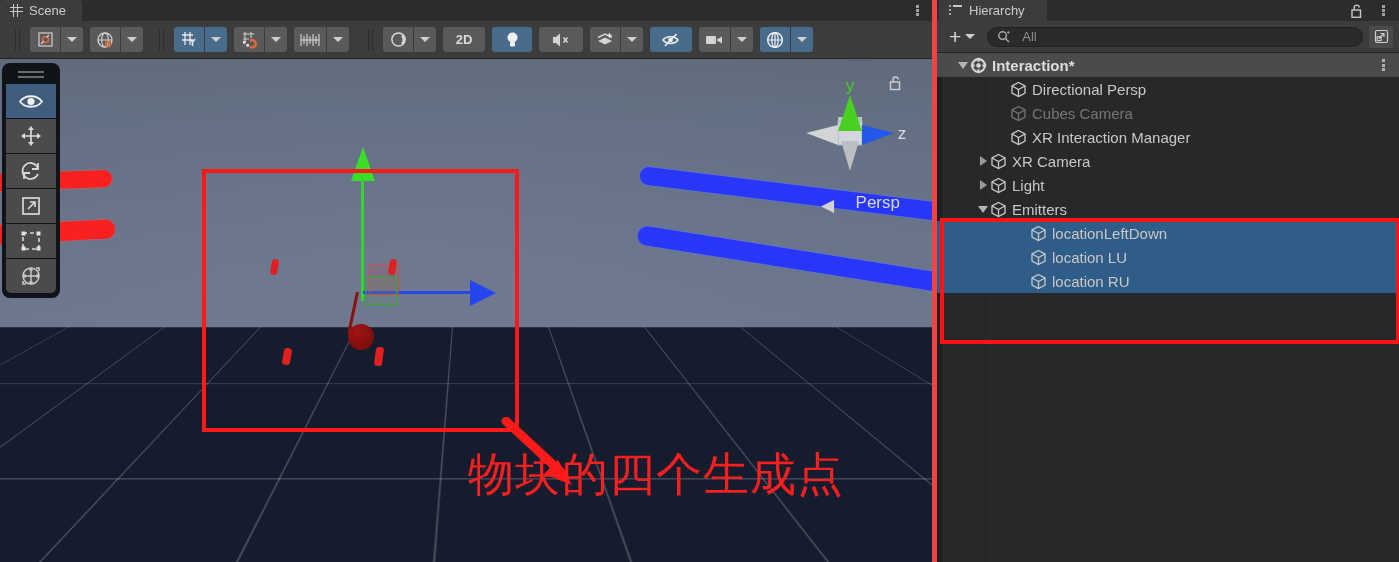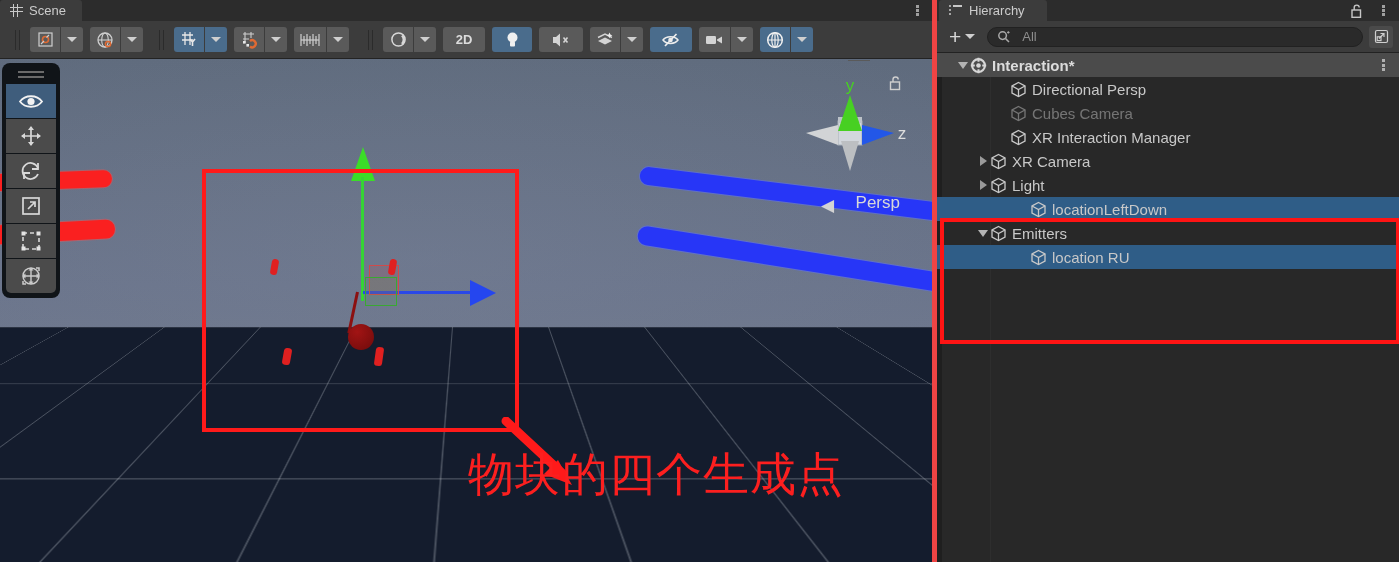--- a/index.html
+++ b/index.html
@@ -664,43 +664,51 @@
           <div class="row">
             <span class="twisty" style="margin-left: 34px;">
               <span class="tri-right"></span>
             </span>
             <span class="cube-icon"><svg width="17" height="17" viewBox="0 0 17 17">
                 <path d="M8.5 1.5 L15 5 V12 L8.5 15.5 L2 12 V5 Z" fill="none" stroke="#c9c9c9" stroke-width="1.3"></path>
                 <path d="M2 5 L8.5 8.5 L15 5 M8.5 8.5 V15.5" fill="none" stroke="#c9c9c9" stroke-width="1.3"></path>
               </svg></span>
             <span class="row-label">Light</span>
           </div>
-          <div class="row selected">
-            <span class="twisty" style="margin-left: 74px;"></span>
-            <span class="cube-icon"><svg width="17" height="17" viewBox="0 0 17 17">
-                <path d="M8.5 1.5 L15 5 V12 L8.5 15.5 L2 12 V5 Z" fill="none" stroke="#c9c9c9" stroke-width="1.3"></path>
-                <path d="M2 5 L8.5 8.5 L15 5 M8.5 8.5 V15.5" fill="none" stroke="#c9c9c9" stroke-width="1.3"></path>
-              </svg></span>
-            <span class="row-label">locationLeftDown</span>
-          </div>
           <div class="row">
             <span class="twisty" style="margin-left: 34px;">
               <span class="tri-down"></span>
             </span>
             <span class="cube-icon"><svg width="17" height="17" viewBox="0 0 17 17">
                 <path d="M8.5 1.5 L15 5 V12 L8.5 15.5 L2 12 V5 Z" fill="none" stroke="#c9c9c9" stroke-width="1.3"></path>
                 <path d="M2 5 L8.5 8.5 L15 5 M8.5 8.5 V15.5" fill="none" stroke="#c9c9c9" stroke-width="1.3"></path>
               </svg></span>
             <span class="row-label">Emitters</span>
           </div>
           <div class="row selected">
             <span class="twisty" style="margin-left: 74px;"></span>
             <span class="cube-icon"><svg width="17" height="17" viewBox="0 0 17 17">
                 <path d="M8.5 1.5 L15 5 V12 L8.5 15.5 L2 12 V5 Z" fill="none" stroke="#c9c9c9" stroke-width="1.3"></path>
                 <path d="M2 5 L8.5 8.5 L15 5 M8.5 8.5 V15.5" fill="none" stroke="#c9c9c9" stroke-width="1.3"></path>
               </svg></span>
+            <span class="row-label">locationLeftDown</span>
+          </div>
+          <div class="row selected">
+            <span class="twisty" style="margin-left: 74px;"></span>
+            <span class="cube-icon"><svg width="17" height="17" viewBox="0 0 17 17">
+                <path d="M8.5 1.5 L15 5 V12 L8.5 15.5 L2 12 V5 Z" fill="none" stroke="#c9c9c9" stroke-width="1.3"></path>
+                <path d="M2 5 L8.5 8.5 L15 5 M8.5 8.5 V15.5" fill="none" stroke="#c9c9c9" stroke-width="1.3"></path>
+              </svg></span>
+            <span class="row-label">location LU</span>
+          </div>
+          <div class="row selected">
+            <span class="twisty" style="margin-left: 74px;"></span>
+            <span class="cube-icon"><svg width="17" height="17" viewBox="0 0 17 17">
+                <path d="M8.5 1.5 L15 5 V12 L8.5 15.5 L2 12 V5 Z" fill="none" stroke="#c9c9c9" stroke-width="1.3"></path>
+                <path d="M2 5 L8.5 8.5 L15 5 M8.5 8.5 V15.5" fill="none" stroke="#c9c9c9" stroke-width="1.3"></path>
+              </svg></span>
             <span class="row-label">location RU</span>
           </div>
         </div>
       <div class="hier-anno-rect" id="hier-anno" style="top: 165px; height: 126px; border-color: rgb(255, 20, 20);"></div>
     </div>
   </div>
 </div>
 
 </body></html>

